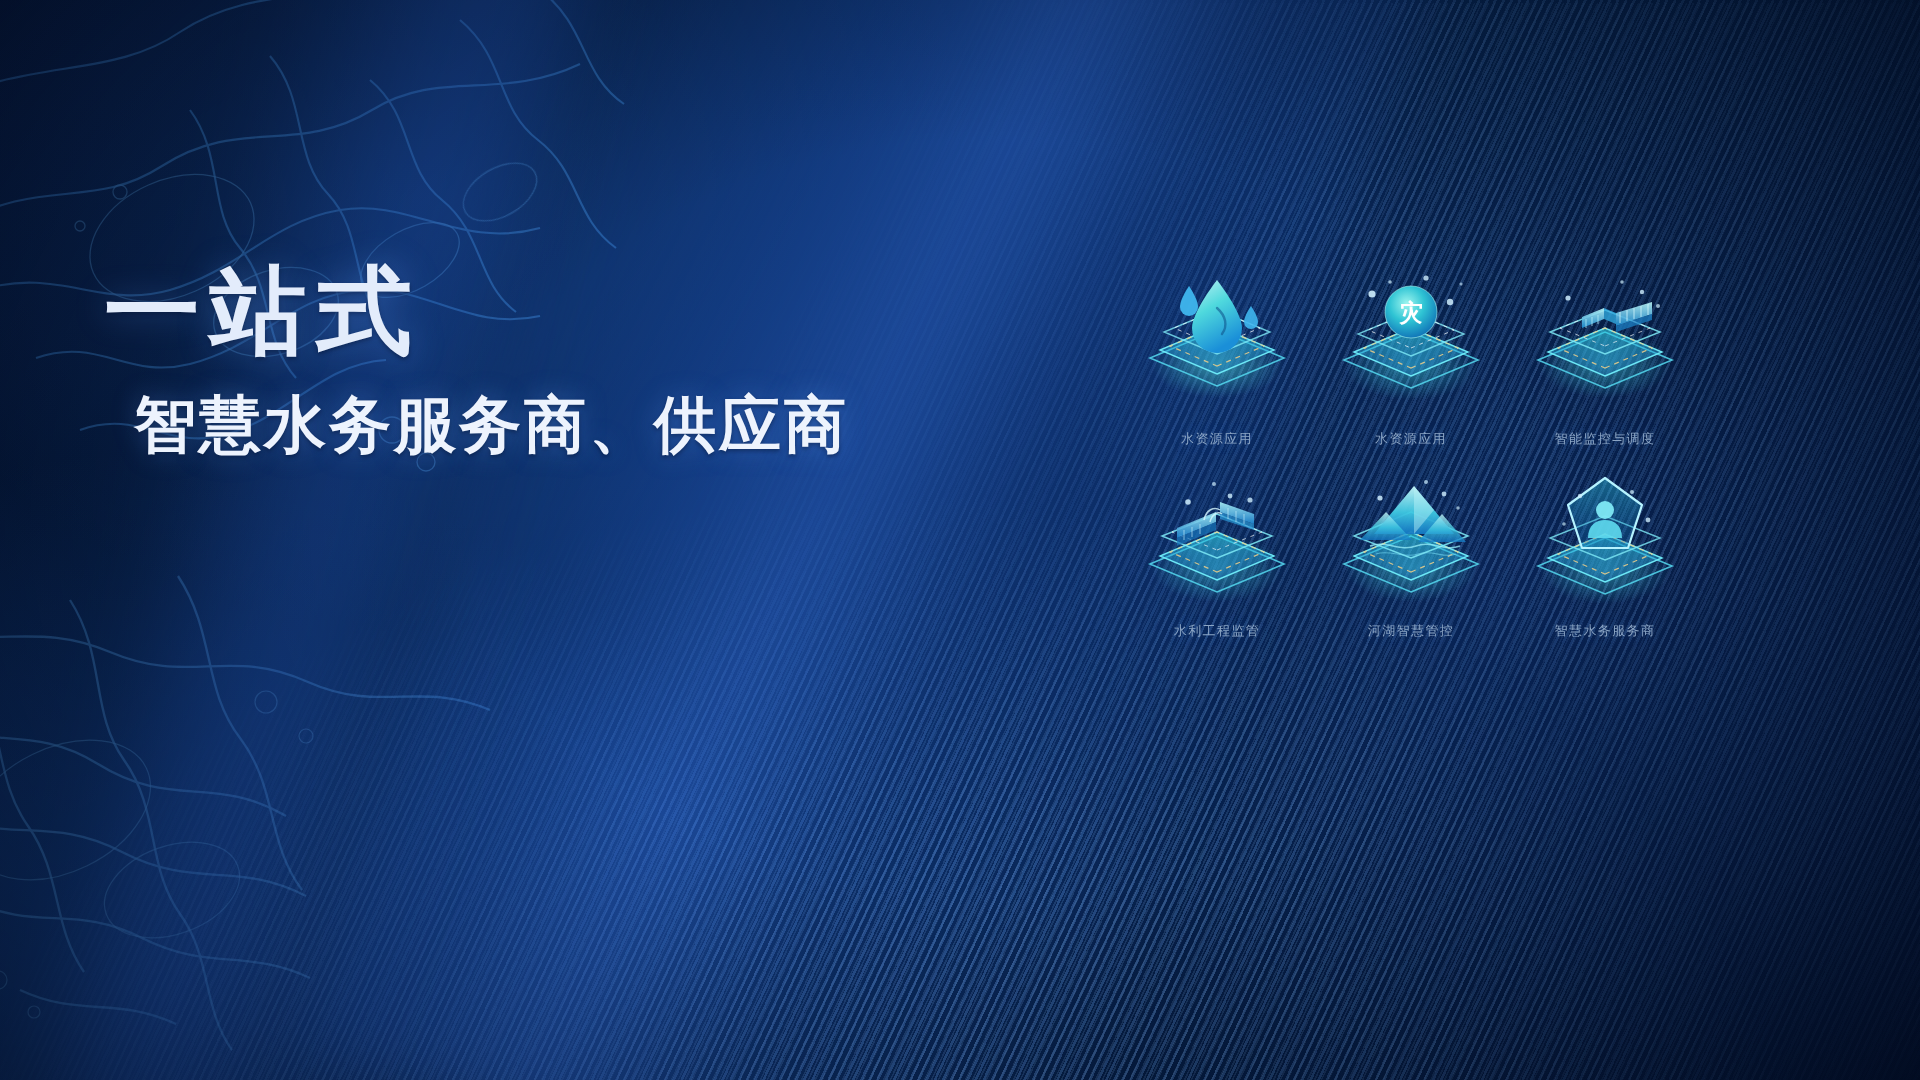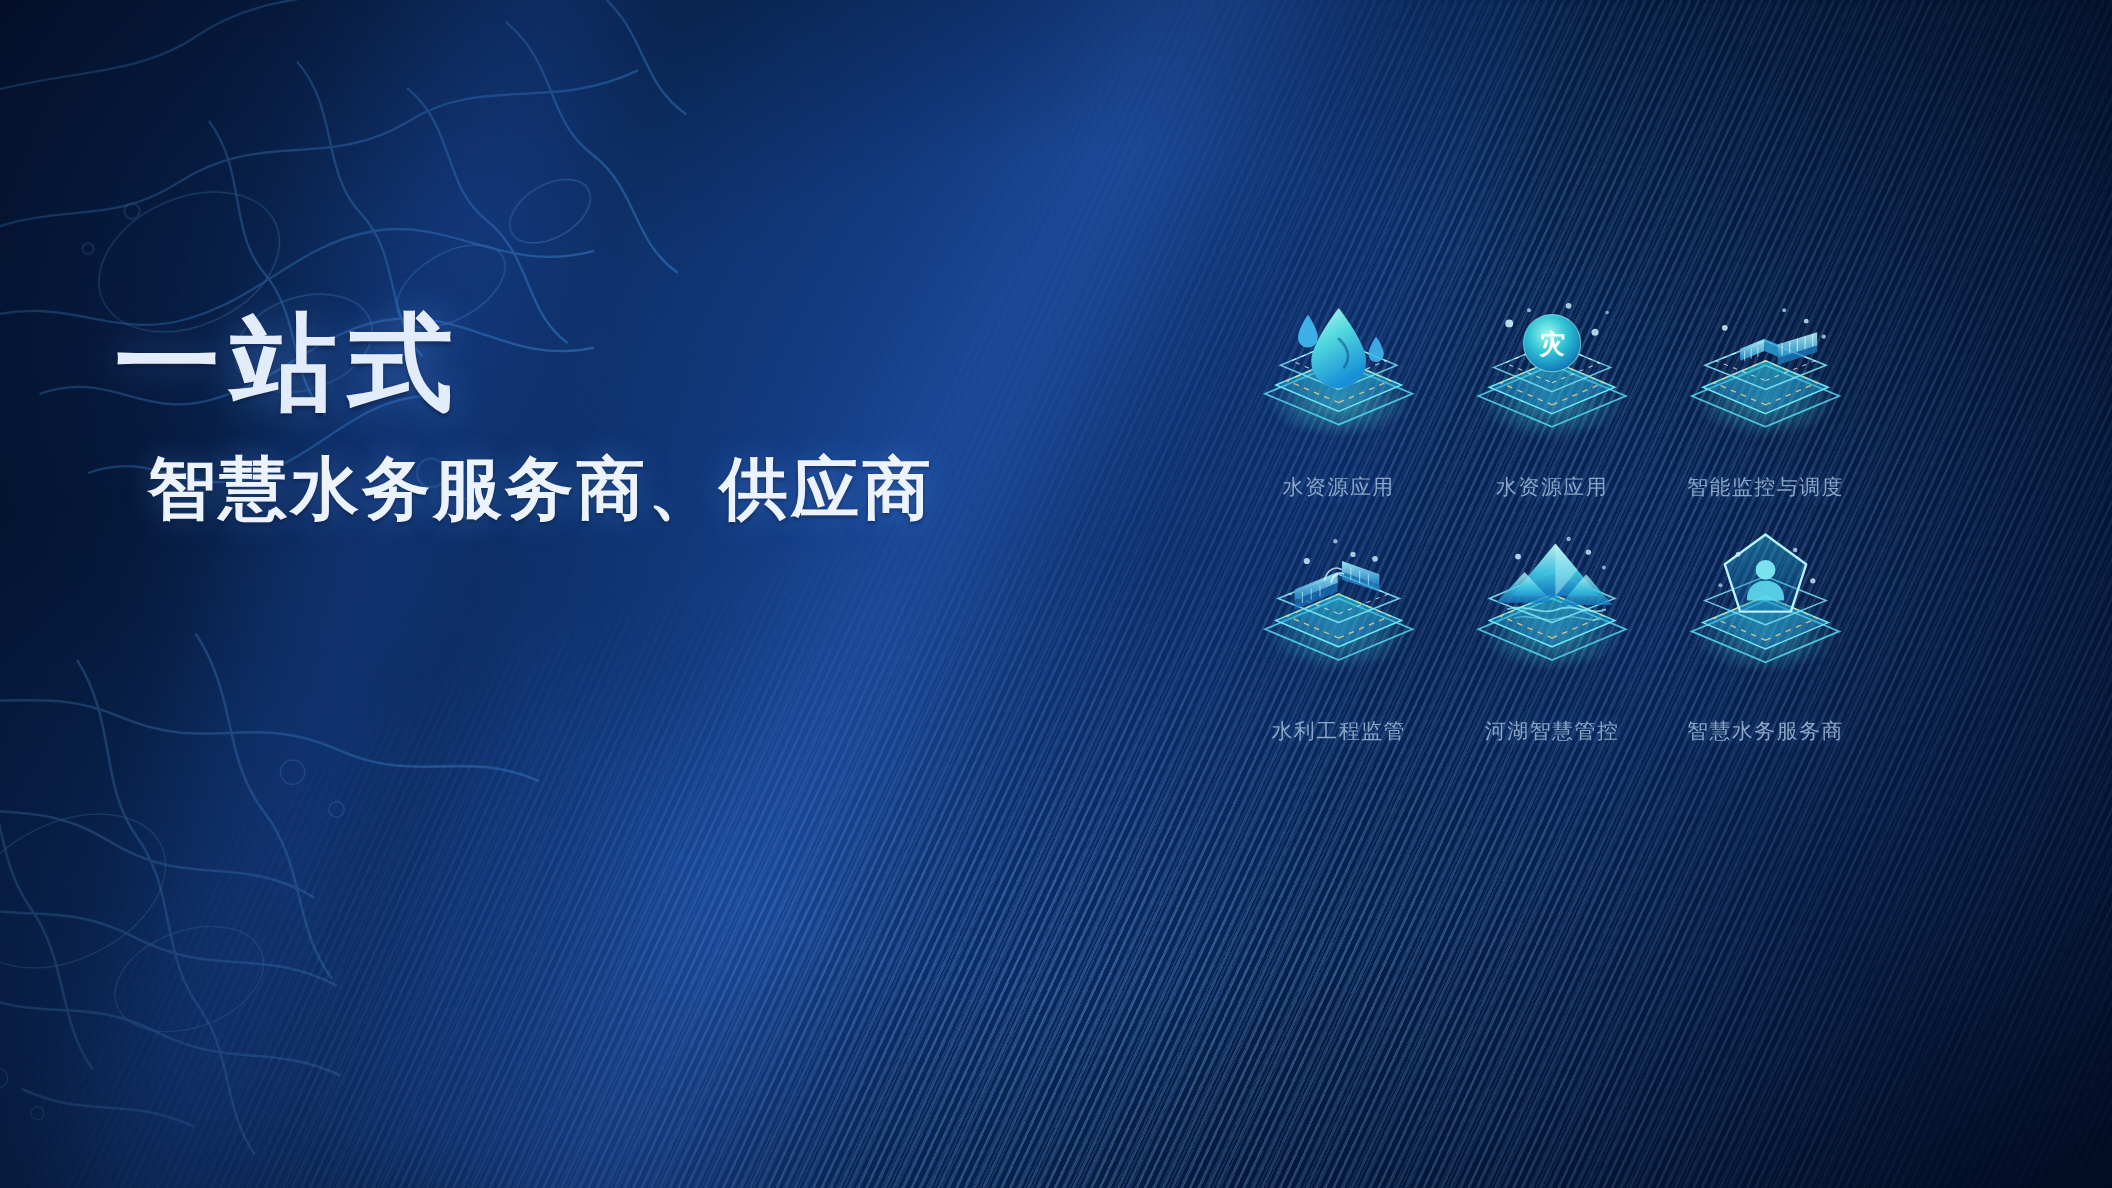--- a/index.html
+++ b/index.html
@@ -64,45 +64,45 @@
     transform:rotate(12deg); transform-origin:50% 0%;
     background:linear-gradient(95deg, rgba(24,70,165,0) 0%, rgba(40,100,215,.34) 50%, rgba(24,70,165,0) 100%);
     filter:blur(40px); pointer-events:none;
   }
   .vignette{
     position:absolute; inset:0; pointer-events:none;
     background:radial-gradient(ellipse 1250px 900px at 52% 48%, rgba(0,0,0,0) 42%, rgba(1,7,22,.55) 100%);
   }
 
   
-  .headline { position:absolute; left:104px; top:280px; width:830px; }
+  .headline { position:absolute; left:104px; top:260px; width:830px; }
   .h-main{
     font-size:96px; font-weight:700; letter-spacing:10px; line-height:1.06;
     color:#e3ecfb; text-shadow:0 0 34px rgba(96,160,255,.40), 0 2px 4px rgba(0,12,40,.6);
   }
   .h-sub{
     margin-top:26px; font-size:62px; font-weight:700; letter-spacing:3px; line-height:1.18;
     color:#edf3fd; text-shadow:0 0 26px rgba(96,160,255,.34), 0 2px 4px rgba(0,12,40,.55);
     white-space:nowrap;
     margin-left:30px;
   }
 
   
   .grid{
     position:absolute; left:1132px; top:268px;
     display:grid; grid-template-columns:repeat(3, 170px); column-gap:24px; row-gap:24px;
   }
   .cell{ width:170px; display:flex; flex-direction:column; align-items:center; }
   .cell .art{ width:170px; height:150px; position:relative; }
   .cell .art svg{ position:absolute; inset:0; width:100%; height:100%; overflow:visible; }
   .cell .cap{
-    margin-top:12px; font-size:19px; letter-spacing:1.4px; color:#8ca6c5;
+    margin-top:12px; font-size:13px; letter-spacing:1.4px; color:#8ca6c5;
     text-shadow:0 0 14px rgba(70,130,220,.32); white-space:nowrap; text-align:center;
   }
-  .cell.r2 .cap{ margin-top:22px; }
+  .cell.r2 .cap{ margin-top:0; }
 </style>
 </head>
 <body>
 
 <div id="stage">
 
   <div class="caustic" style="left:-60px; top:-40px; width:760px; height:640px; opacity:.55;">
     <svg viewBox="0 0 760 640" width="760" height="640">
       <g fill="none" stroke="#3f8ce8" stroke-width="2.1" opacity=".75">
         <path d="M-20,150 C90,96 170,120 240,72 C312,24 392,44 470,10"></path>

